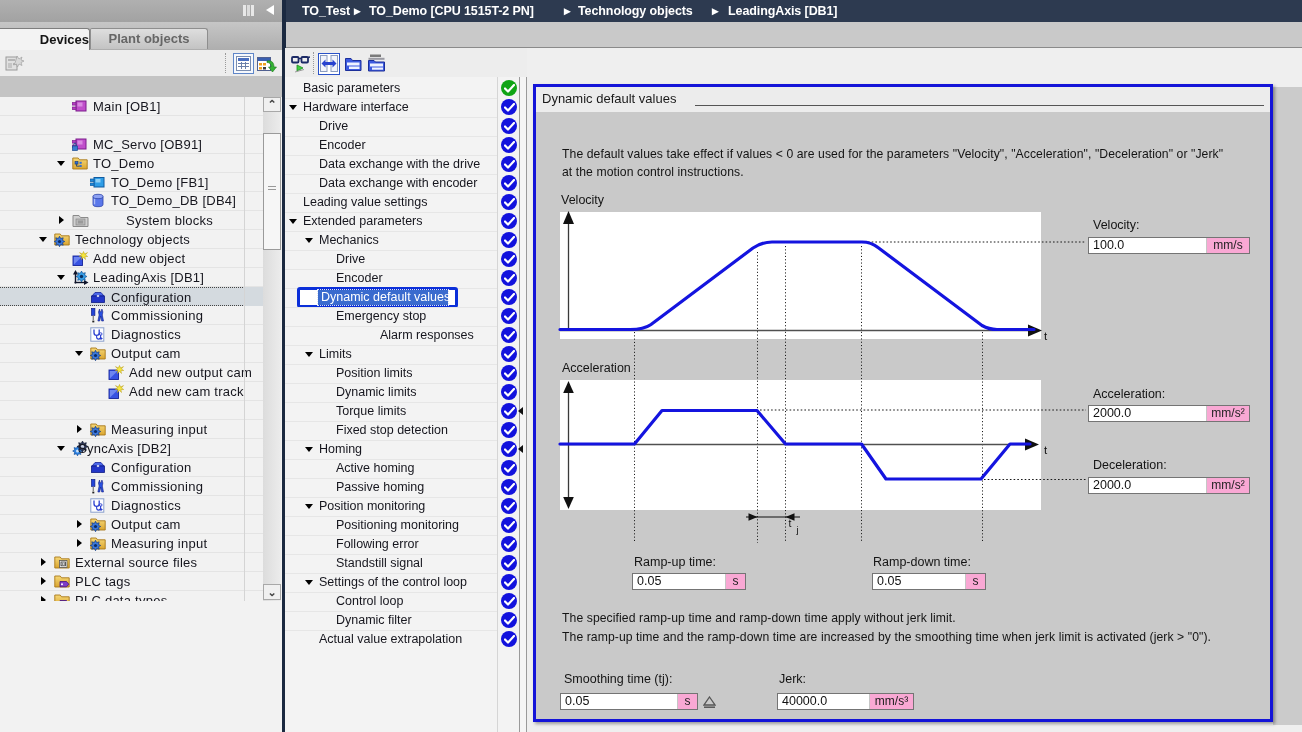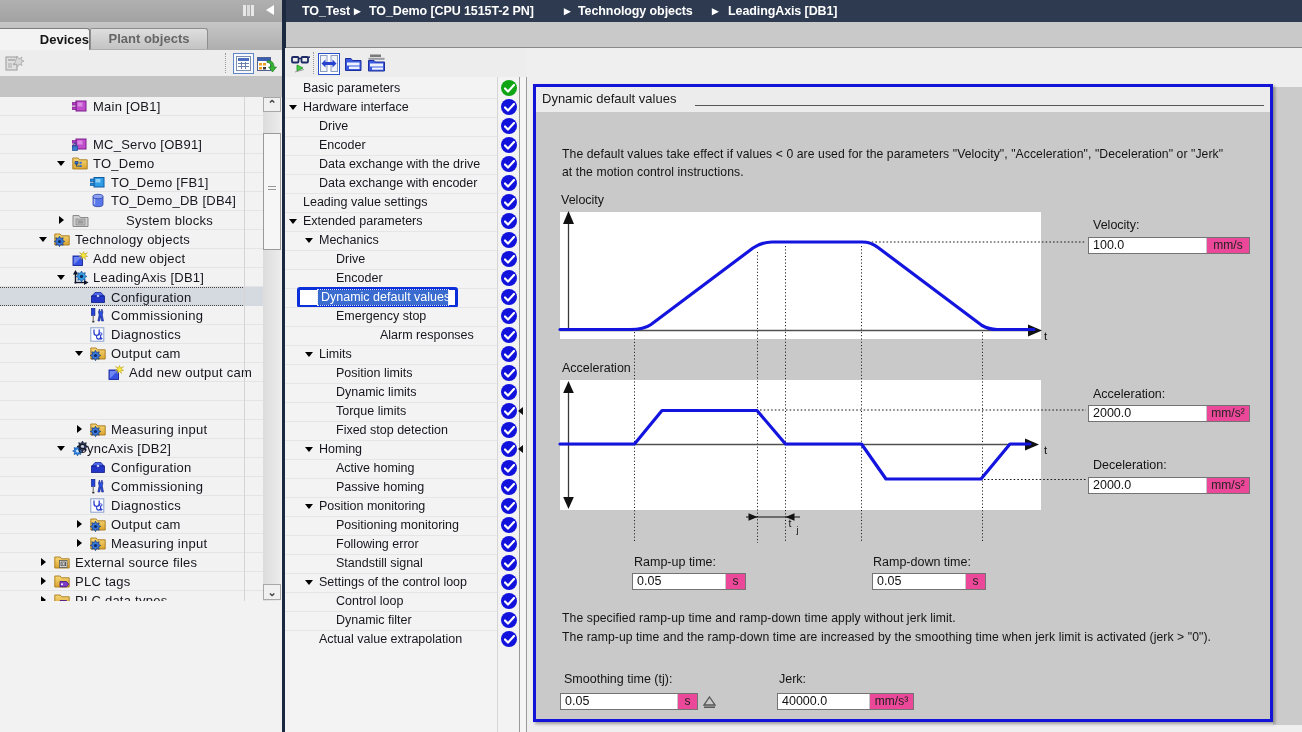--- a/index.html
+++ b/index.html
@@ -10,21 +10,21 @@
   .trow { position:absolute; left:0; width:262px; height:19px; line-height:19px; font-size:13px; letter-spacing:0.25px; color:#16161e; }
   .tsep { position:absolute; left:0; width:263px; height:1px; background:#e4e4e4; }
   .exp { position:absolute; width:0; height:0; }
   .expd { border-left:4.5px solid transparent; border-right:4.5px solid transparent; border-top:5.5px solid #000; }
   .expr { border-top:4.5px solid transparent; border-bottom:4.5px solid transparent; border-left:5.5px solid #000; }
   .nrow { position:absolute; height:19px; line-height:19px; font-size:12.5px; color:#16161e; white-space:nowrap; }
   .nsep { position:absolute; left:285px; width:212px; height:1px; background:#e6e6e6; }
   .circ { position:absolute; left:501px; width:16px; height:16px; border-radius:50%; }
   .ibox { position:absolute; height:17px; border:1px solid #747474; background:#fff; font-size:12.5px; color:#111; }
   .ibox .v { position:absolute; left:4px; top:0; line-height:15px; }
-  .ibox .u { position:absolute; right:0; top:0; bottom:0; background:#ec4899; border-left:1px solid #c6c6c6; text-align:center; line-height:15px; font-size:12px; color:#222; }
+  .ibox .u { position:absolute; right:0; top:0; bottom:0; background:#f9a8d4; border-left:1px solid #c6c6c6; text-align:center; line-height:15px; font-size:12px; color:#222; }
   .lab { position:absolute; font-size:12.5px; color:#141414; white-space:nowrap; }
 </style>
 </head>
 <body>
 
 <div class="abs" style="left:285px; top:0; width:1017px; height:22px; background:#2d3a50;"></div>
 <div class="abs" style="left:285px; top:22px; width:1017px; height:26px; background:#c9c9c9; border-bottom:1px solid #8a8a8a;"></div>
 <div class="abs" style="left:285px; top:48px; width:1017px; height:684px; background:#efefef;"></div>
 
 <div class="abs" style="left:1273px; top:87px; width:29px; height:638px; background:#cbcbcb;"></div>
@@ -257,20 +257,30 @@
 <svg class="abs" style="left:108px; top:2px;" width="17" height="16">
 <rect x="1" y="5" width="9.5" height="9.5" fill="#3752e2" stroke="#16249a" stroke-width="0.9"></rect>
 <path d="M1.9,5.9 l7.7,0 l-7.7,7.7 z" fill="#6e86f0"></path>
 <g transform="translate(11.5,4.5)">
 <path d="M0,-4 L1.1,-1.5 L4,-2.9 L1.9,-0.6 L4.2,1 L1.4,1.1 L2,4 L0,1.8 L-2,4 L-1.4,1.1 L-4.2,1 L-1.9,-0.6 L-4,-2.9 L-1.1,-1.5 Z" fill="#f5e73a" stroke="#b89a10" stroke-width="0.5"></path>
 </g>
 </svg>
 <div class="abs txt" style="left:129px; top:0px;">Add new output cam</div>
 </div>
 <div class="tsep" style="top:284px;"></div>
+<div class="trow" style="top:285px; width:263px;">
+<svg class="abs" style="left:108px; top:2px;" width="17" height="16">
+<rect x="1" y="5" width="9.5" height="9.5" fill="#3752e2" stroke="#16249a" stroke-width="0.9"></rect>
+<path d="M1.9,5.9 l7.7,0 l-7.7,7.7 z" fill="#6e86f0"></path>
+<g transform="translate(11.5,4.5)">
+<path d="M0,-4 L1.1,-1.5 L4,-2.9 L1.9,-0.6 L4.2,1 L1.4,1.1 L2,4 L0,1.8 L-2,4 L-1.4,1.1 L-4.2,1 L-1.9,-0.6 L-4,-2.9 L-1.1,-1.5 Z" fill="#f5e73a" stroke="#b89a10" stroke-width="0.5"></path>
+</g>
+</svg>
+<div class="abs txt" style="left:129px; top:0px;">Add new cam track</div>
+</div>
 <div class="tsep" style="top:303px;"></div>
 <div class="tsep" style="top:322px;"></div>
 <div class="trow" style="top:323px; width:263px;">
 <div class="exp expr" style="left:77px; top:5px;"></div>
 <svg class="abs" style="left:90px; top:2px;" width="17" height="16">
           <defs>
             <linearGradient id="fgrad" x1="0" y1="0" x2="0" y2="1">
               <stop offset="0" stop-color="#f6d878"></stop>
               <stop offset="1" stop-color="#daa52f"></stop>
             </linearGradient>

